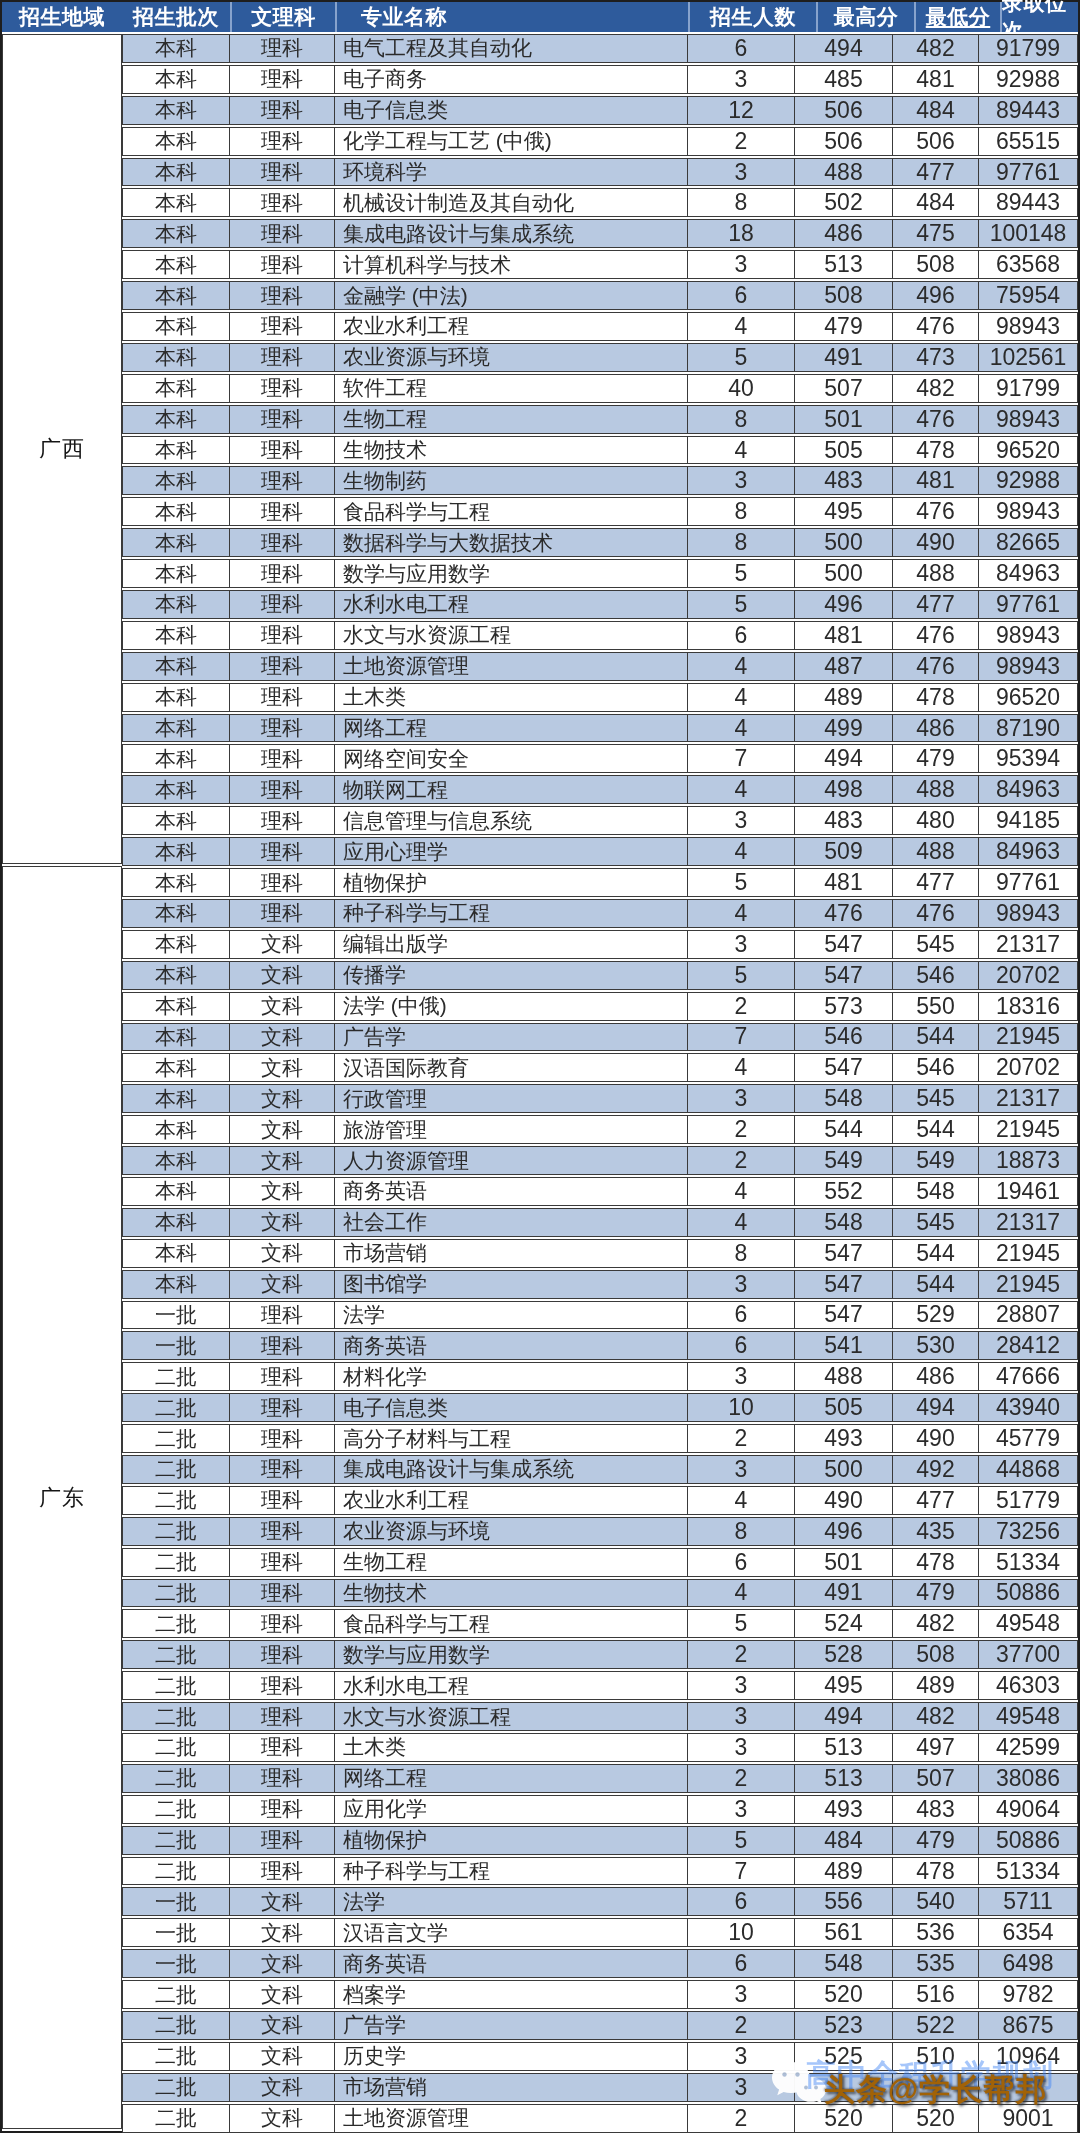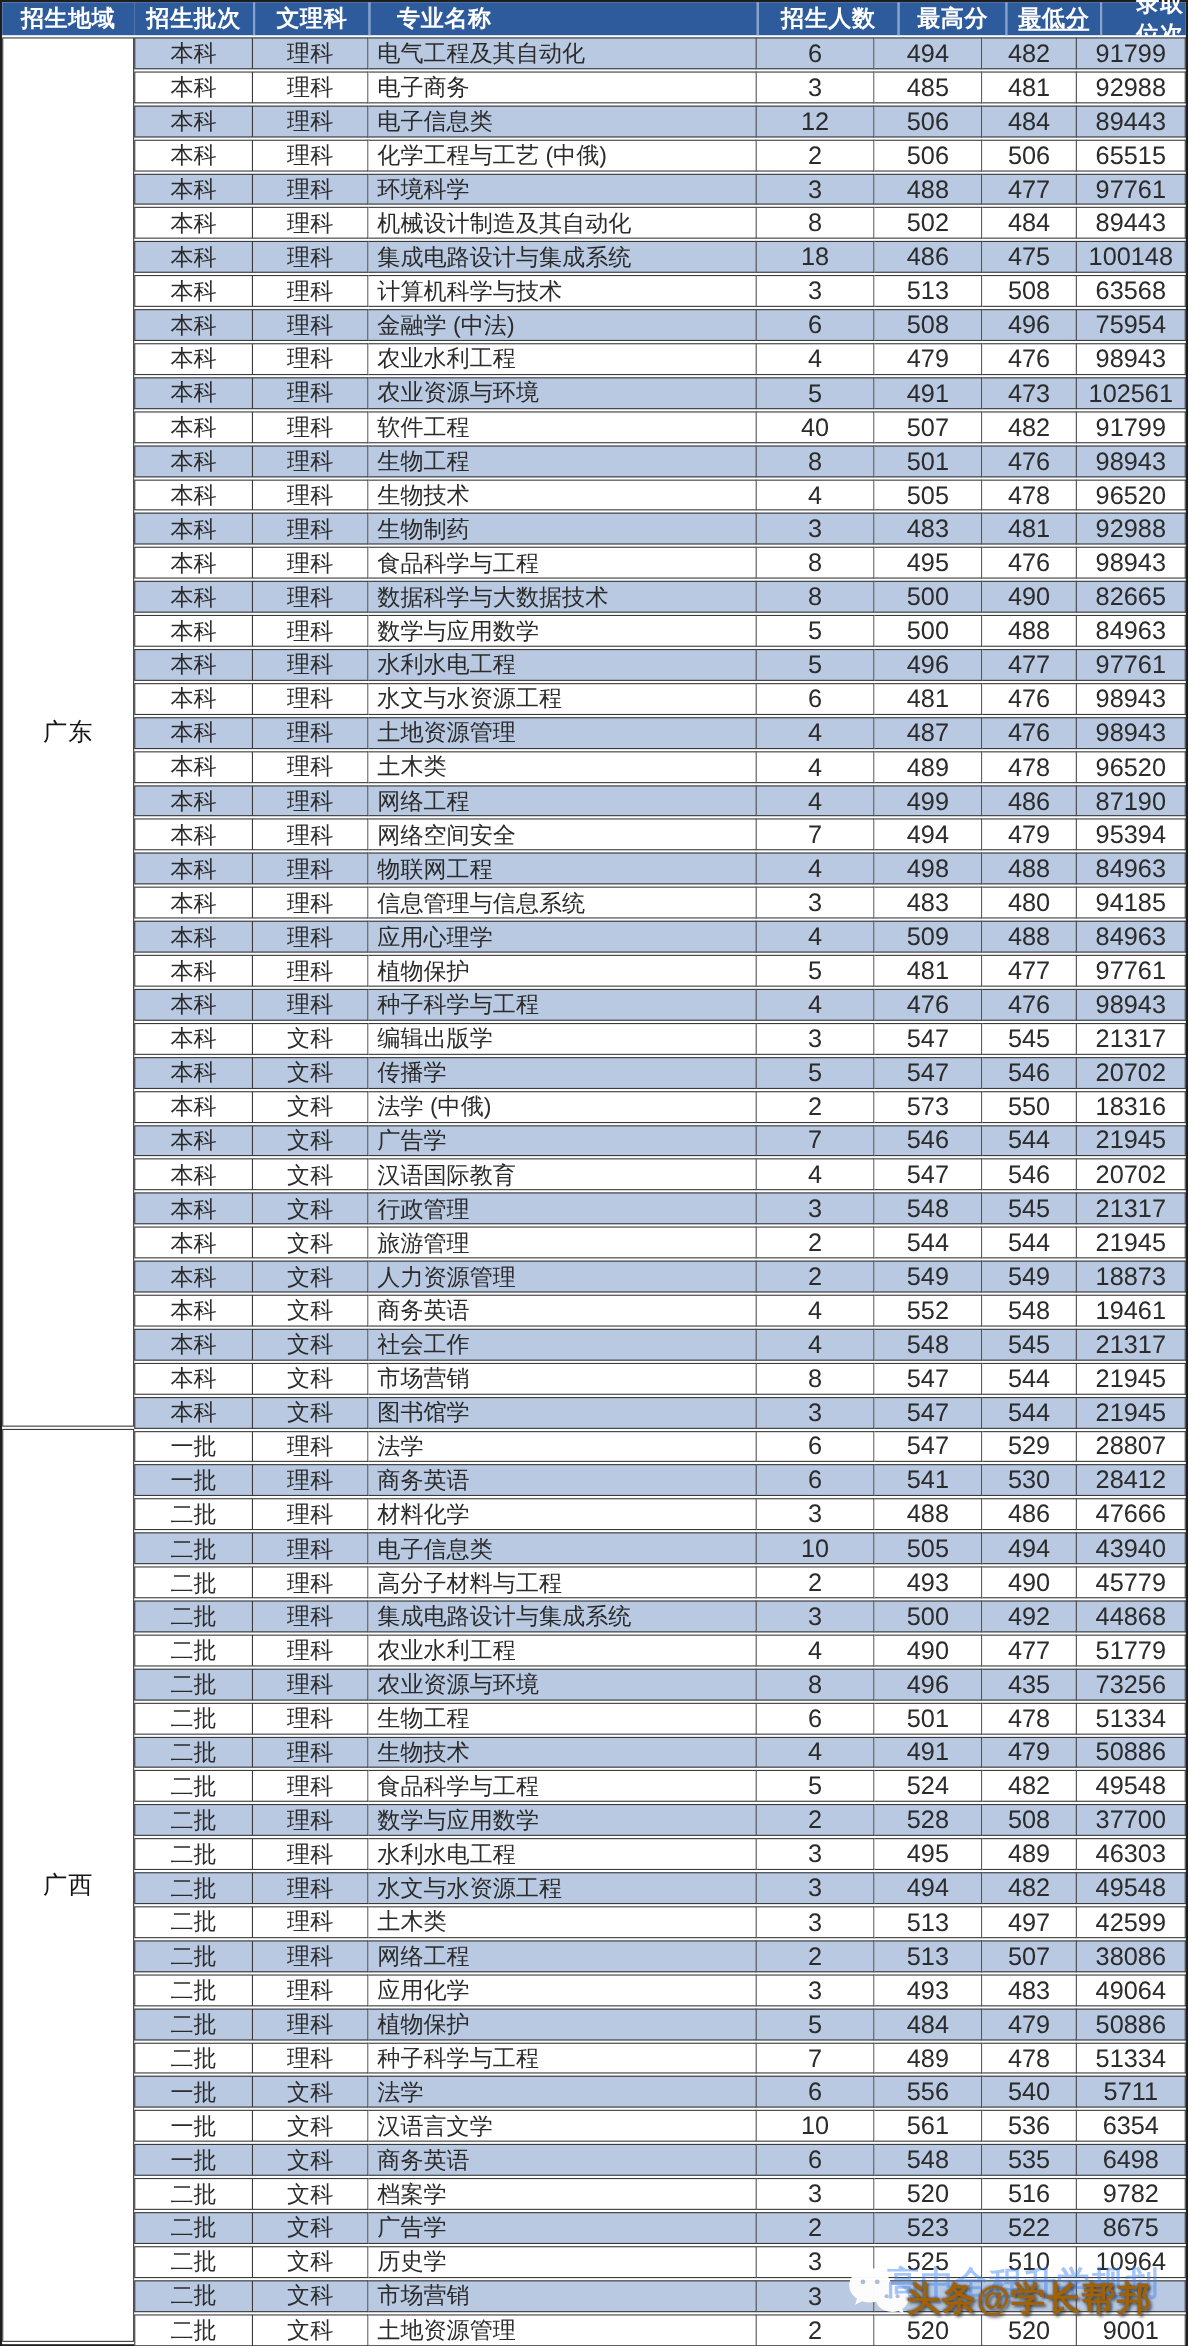--- a/index.html
+++ b/index.html
@@ -53,42 +53,42 @@
   .c-max{width:98px;flex:0 0 98px;}
   .c-min{width:86px;flex:0 0 86px;}
   .c-rank{flex:1;}
   .c-count,.c-max,.c-min,.c-rank{font-size:23px;}
   .hc-batch{width:108px;}
   .hc-track{width:105px;}
   .hc-major{width:353px;justify-content:flex-start;padding-left:24px;}
   .hc-count{width:128px;}
   .hc-max{width:98px;}
   .hc-min{width:86px;text-decoration:underline;}
-  .hc-rank{flex:1;padding-left:31px;}
+  .hc-rank{flex:1;}
   
   .watermark{position:absolute;left:770px;top:2056px;width:305px;height:52px;pointer-events:none;}
   .wm-icon{position:absolute;left:0;top:4px;opacity:0.96;}
   .wm-faint{
     position:absolute;left:36px;top:-1px;font-size:30px;color:#3b82f6;opacity:0.45;
     white-space:nowrap;letter-spacing:1px;font-weight:bold;
   }
   .wm-main{
     position:absolute;left:54px;top:13px;font-size:31px;font-weight:bold;color:#a16207;
     text-shadow:2px 2px 3px rgba(45,48,55,0.85), -1px -1px 2px rgba(45,48,55,0.5);
     white-space:nowrap;letter-spacing:1px;
   }
 </style>
 </head>
 <body>
 
 <div class="table">
   <div class="region-col">
     <div class="hcell">招生地域</div>
+    <div class="region-cell" id="region-1">广西</div>
     <div class="region-cell" id="region-0">广东</div>
-    <div class="region-cell" id="region-1">广西</div>
   </div>
   <div class="main-col">
     <div class="header-row">
       <div class="hcell hc-batch">招生批次</div>
       <div class="hcell hc-track">文理科</div>
       <div class="hcell hc-major">专业名称</div>
       <div class="hcell hc-count">招生人数</div>
       <div class="hcell hc-max">最高分</div>
       <div class="hcell hc-min">最低分</div>
       <div class="hcell hc-rank">录取位次</div>

